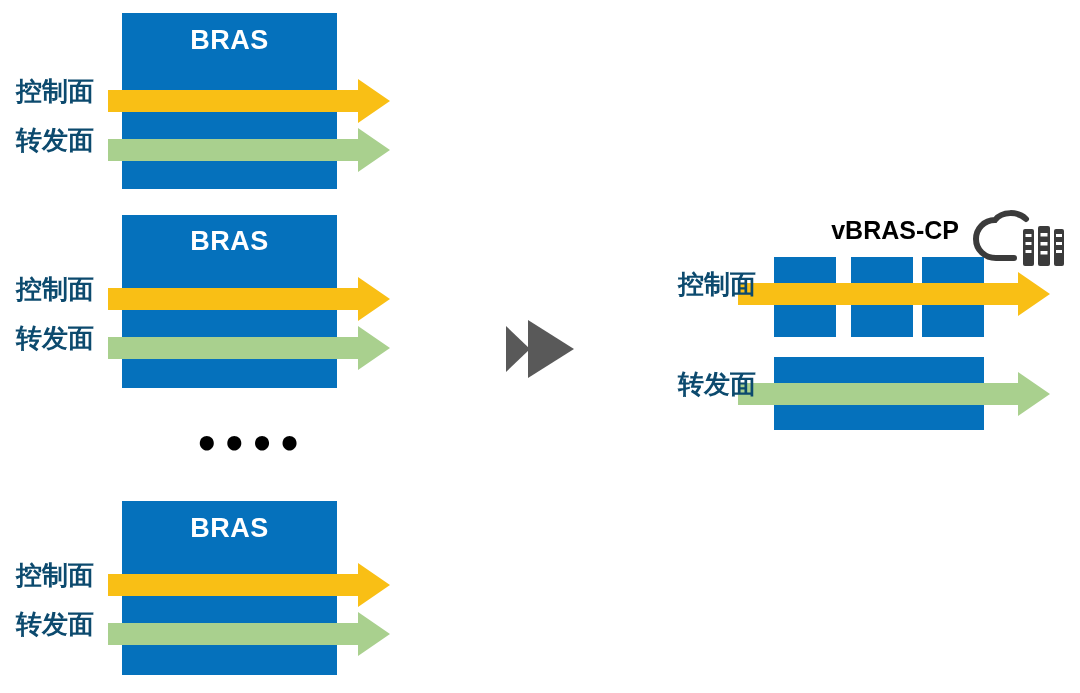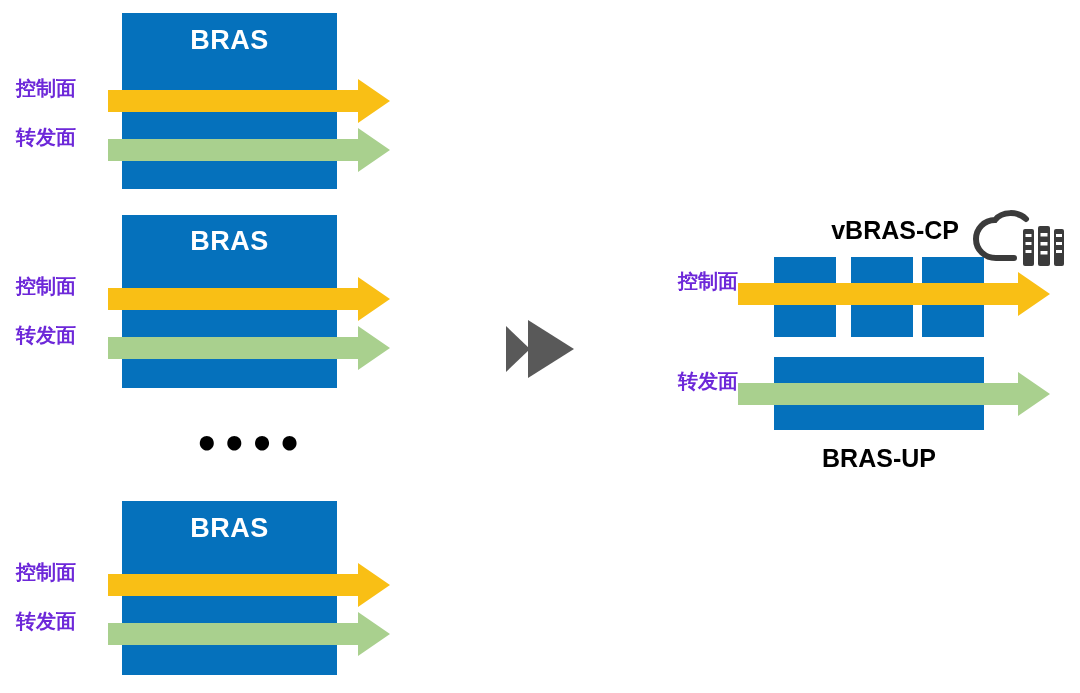--- a/index.html
+++ b/index.html
@@ -27,23 +27,23 @@
     font-weight:bold;
     font-size:27px;
     letter-spacing:0.5px;
     line-height:1;
     white-space:nowrap;
   }
 
   
   .plane-label{
     position:absolute;
-    color:#6d28d9;
+    color:#0c4a6e;
     font-weight:bold;
-    font-size:20px;
+    font-size:26px;
     line-height:1;
     white-space:nowrap;
     font-family:"DejaVu Sans","Liberation Sans",sans-serif;
     z-index:30;
   }
 
   
   .arrow-svg{position:absolute;z-index:20;overflow:visible;}
 
   
@@ -157,15 +157,14 @@
   </svg>
   <div class="plane-label" style="left:678px;top:271px;">控制面</div>
 
   <div class="abs bras-box" style="left:774px;top:357px;width:210px;height:73px;"></div>
 
   <svg class="arrow-svg" style="left:738px;top:372px;" width="312" height="44" viewBox="0 0 312 44">
     <polygon points="0,11 280,11 280,0 312,22 280,44 280,33 0,33" fill="#a9d08e"></polygon>
   </svg>
   <div class="plane-label" style="left:678px;top:371px;">转发面</div>
 
-  <div class="caption" style="left:774px;width:210px;top:446px;">BRAS-UP</div>
 
 </div>
 
 </body></html>

